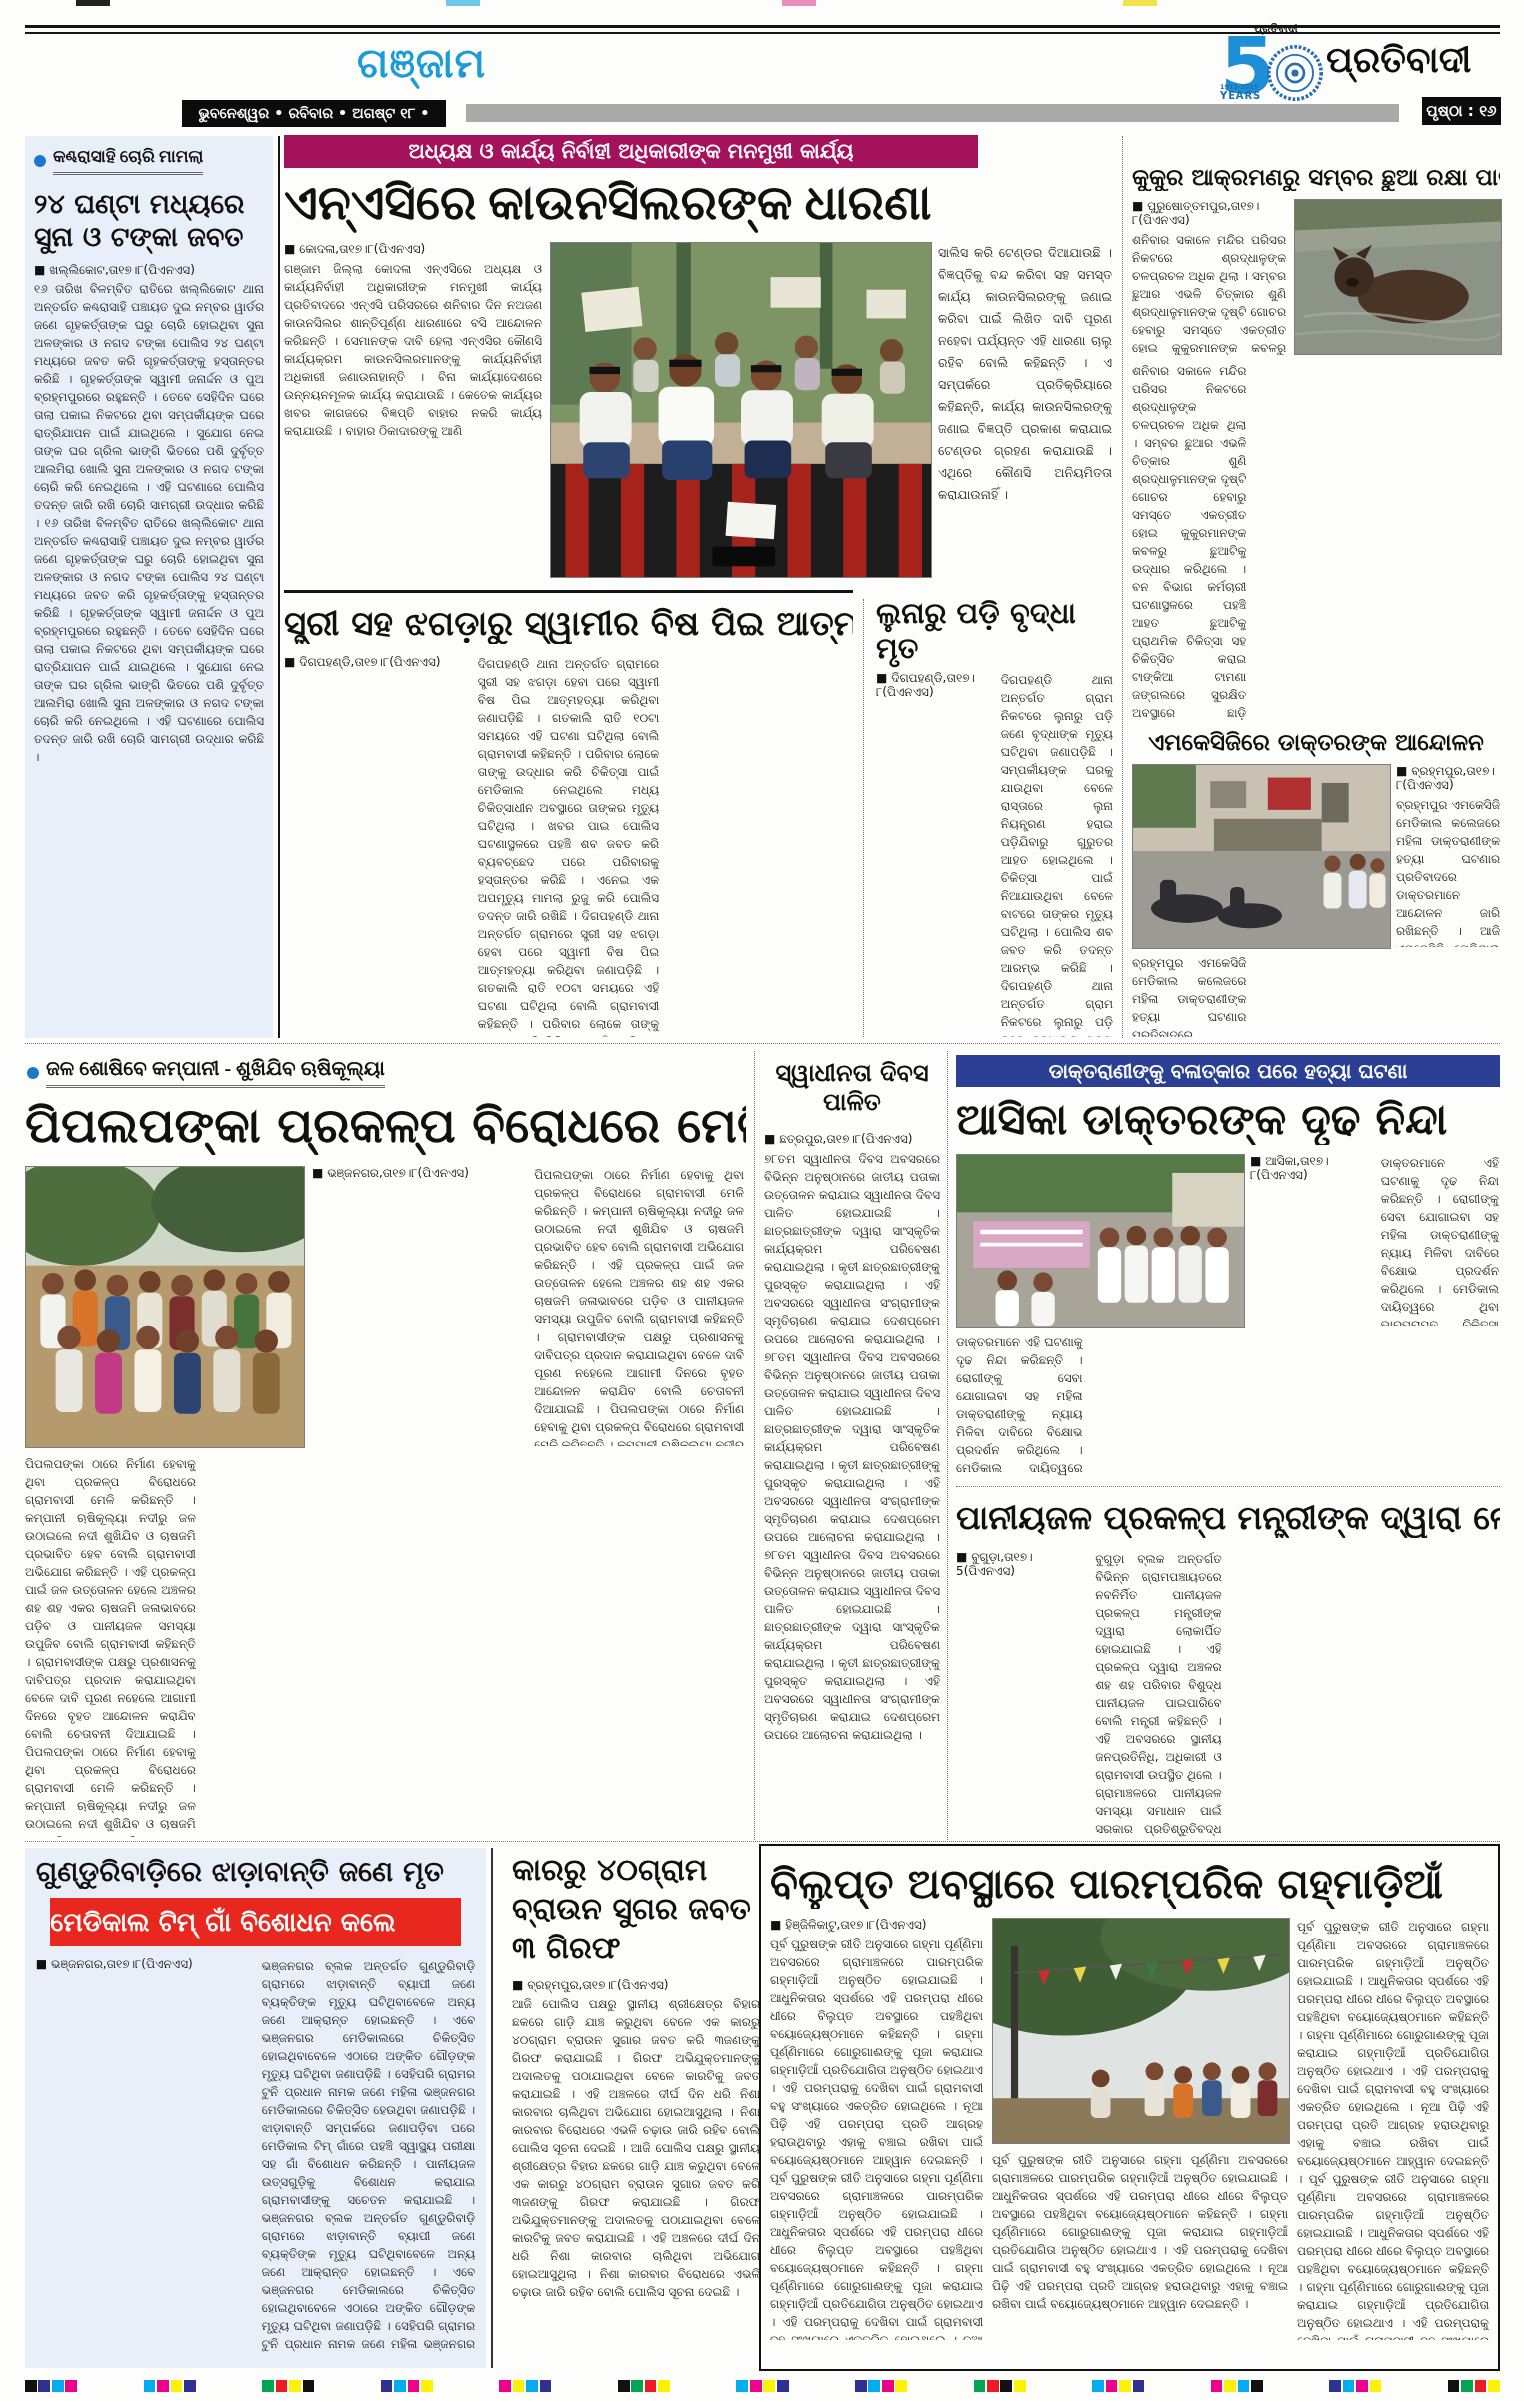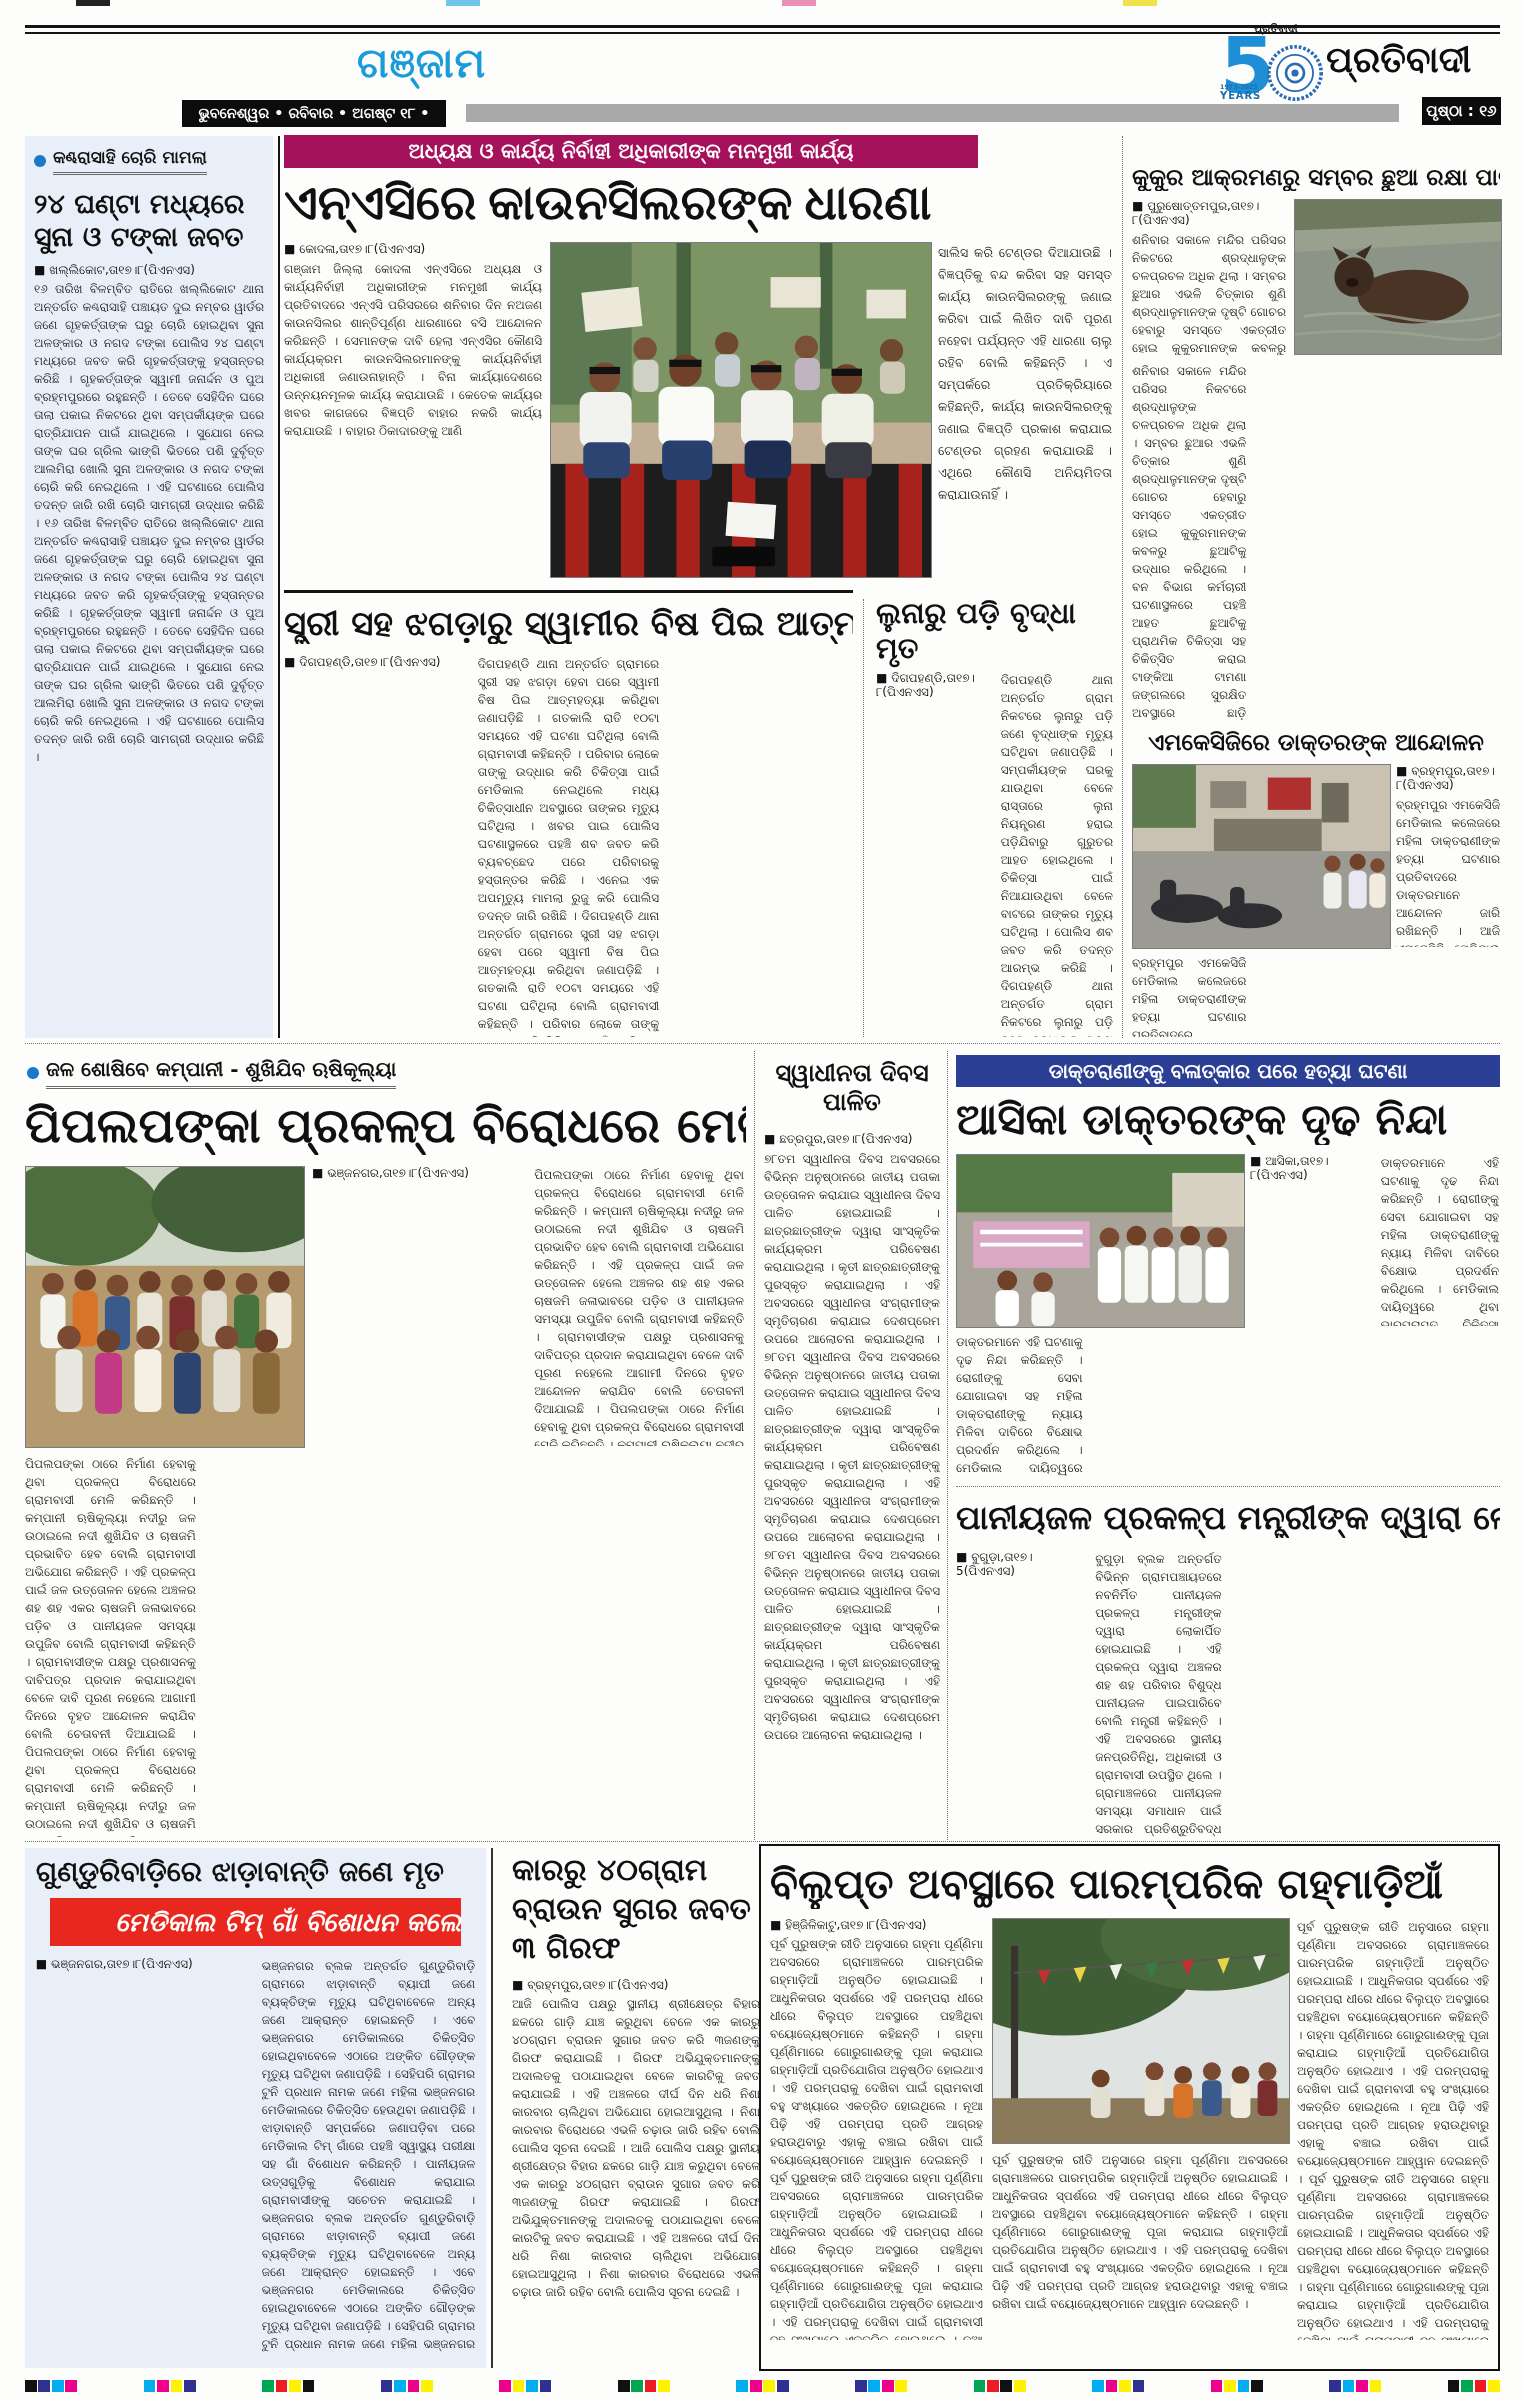--- a/index.html
+++ b/index.html
@@ -13,34 +13,34 @@
   .brand-small{position:absolute;left:1254px;top:21.5px;font-size:10.8px;font-weight:800;color:#111;}
   .brand-five{position:absolute;left:1220px;top:27px;font-size:79px;font-weight:800;color:#1e8ed6;line-height:1;}
   .brand-emblem{position:absolute;left:1267px;top:45px;}
   .brand-years-range{position:absolute;left:1220px;top:83px;font-size:6.3px;color:#1e6fae;font-weight:700;}
   .brand-years{position:absolute;left:1220px;top:90px;font-size:10px;color:#1e6fae;font-weight:800;letter-spacing:0.9px;}
   .brand-name{position:absolute;left:1326px;top:39px;font-size:36px;font-weight:900;color:#0d0d0d;}
   .pagebox{position:absolute;left:1422px;top:97px;width:79px;height:28px;background:#0c0c0c;color:#fff;font-size:15.2px;font-weight:700;text-align:center;line-height:28px;}
   .panel-blue{background:#e9eff8;}
   .label-row{display:flex;align-items:center;gap:7.2px;font-size:17px;font-weight:800;color:#111;}
   .dot{width:11.7px;height:11.7px;border-radius:50%;background:#1c78c8;flex:0 0 auto;}
-  .dbl{border-bottom:3.6px double #6a6a6a;padding-bottom:5.4px;}
+  .dbl{border-bottom:3.6px double #6a6a6a;padding-bottom:5.4px;font-family:Liberation Serif, serif;}
   .hl{font-weight:800;color:#101010;line-height:1.22;}
   .byline{font-size:12px;font-weight:400;color:#111;margin:0 0 3.6px 0;}
   .body{font-size:12px;line-height:1.5;text-align:justify;color:#1c1c1c;overflow:hidden;}
   .kicker{color:#fff;font-weight:800;text-align:center;}
   .vline{position:absolute;width:1.8px;background:#161616;}
   .vdot{position:absolute;width:0;border-left:1.8px dotted #6f6f6f;}
   .hdot{position:absolute;height:0;border-top:1.8px dotted #6f6f6f;}
   .photo{display:block;border:0.9px solid #7c7c7c;}
   .cols2{column-count:2;column-gap:12.6px;}
   .cols3{column-count:3;column-gap:12.6px;}
   .cols4{column-count:4;column-gap:12.6px;}
   .nowrap{white-space:nowrap;overflow:hidden;}
-  .redbar{background:#e8281e;color:#fff;font-weight:800;text-align:right;font-style:italic;}
+  .redbar{background:#e8281e;color:#fff;font-weight:800;text-align:left;}
   .colorbar{position:absolute;left:25px;top:2380px;width:1475px;height:12.6px;display:flex;justify-content:space-between;}
   .cgroup{display:flex;gap:1.8px;}
   .csq{width:11.7px;height:11.7px;display:inline-block;}
 </style>
 </head>
 <body>
 
 <div class="tick" style="left:76px;background:#222;"></div>
 <div class="tick" style="left:446px;background:#6ec6e8;"></div>
 <div class="tick" style="left:782px;background:#e890b8;"></div>

